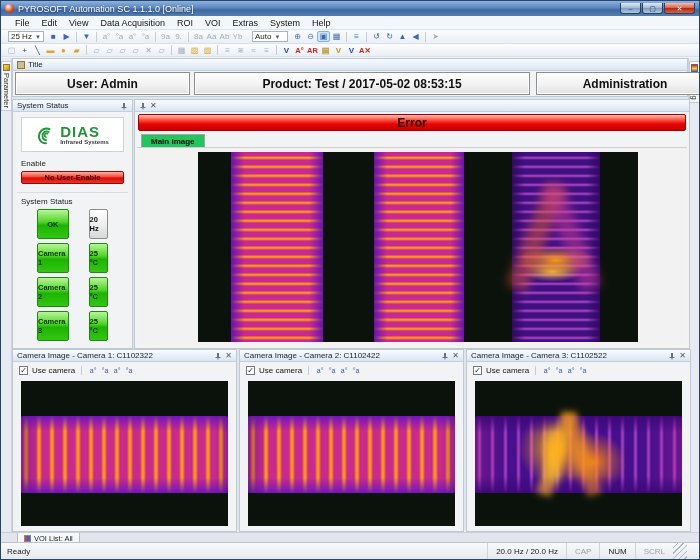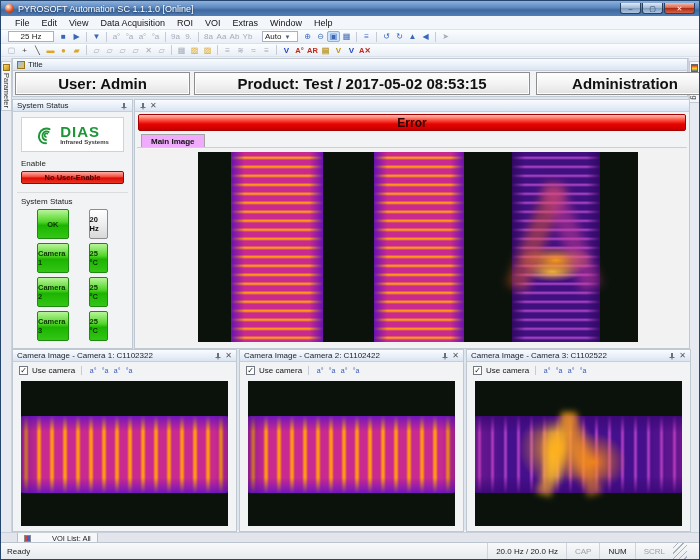--- a/index.html
+++ b/index.html
@@ -60,21 +60,21 @@
   .phead{height:12px;background:linear-gradient(#f9fcff,#dae5f2);border-bottom:1px solid #c6cedA;
     display:flex;align-items:center;padding:0 4px;font-size:8px;color:#20242c;gap:3px;}
   .phead .ptitle{flex:1;white-space:nowrap;overflow:hidden;}
   .pin{display:flex;align-items:center;}
   .close-glyph{font-size:8px;color:#555;line-height:8px;}
 
   
   .title-panel{left:11px;right:11px;top:57px;height:39px;}
   .hbtn{position:absolute;top:13px;height:23px;border:1px solid #8e8e8e;
     background:linear-gradient(#ffffff,#f2f2f2 55%,#e2e2e2);box-shadow:inset 0 0 0 1px #fcfcfc;
-    display:flex;align-items:center;justify-content:center;font-weight:bold;font-size:15px;color:#101010;}
+    display:flex;align-items:center;justify-content:center;font-weight:bold;font-size:12px;color:#101010;}
   .hbtn.b1{left:2px;width:175px;}
   .hbtn.b2{left:181px;width:336px;}
   .hbtn.b3{left:523px;width:178px;}
 
   
   .ss-panel{left:11px;top:98px;width:121px;height:250px;}
   .ss-body{position:relative;padding:5px 8px;}
   .logo-box{height:35px;background:#fff;border:1px solid #d2d2d2;display:flex;align-items:center;
     justify-content:center;gap:4px;margin-bottom:7px;}
   .logo-txt{display:flex;flex-direction:column;line-height:1;}
@@ -97,21 +97,21 @@
   .save-btn{height:15px;border:1px solid #8e8e8e;background:linear-gradient(#ffffff,#ededed 55%,#dedede);
     display:flex;align-items:center;justify-content:center;font-size:8px;color:#111;}
   .layout-label{margin-top:16px;}
 
   
   .voi-panel{left:133px;top:98px;width:556px;height:250px;}
   .error-banner{position:absolute;left:3px;right:3px;top:14px;height:17px;border:1px solid #a80000;border-radius:2px;
     background:linear-gradient(180deg,#ffc4bc,#ff5a48 30%,#e60400 60%,#c80000);
     display:flex;align-items:center;justify-content:center;font-size:12px;font-weight:bold;color:#2a0000;}
   .tabbar{position:absolute;left:2px;right:2px;top:33px;height:14px;display:flex;align-items:flex-end;padding-left:4px;}
-  .tab{background:#f0abfc;border:1px solid #a4a4a4;border-bottom:none;font-size:8px;font-weight:bold;color:#111;
+  .tab{background:#22c55e;border:1px solid #a4a4a4;border-bottom:none;font-size:8px;font-weight:bold;color:#111;
     padding:2px 9px 1px;}
   .img-wrap{position:absolute;left:2px;right:2px;top:47px;bottom:2px;background:#f2f2f2;border-top:1px solid #cfcfcf;}
   .main-img{position:absolute;left:61px;top:4px;width:440px;height:190px;background:#0a120b;overflow:hidden;}
   .coil{position:absolute;top:0;bottom:0;
     background:
       linear-gradient(90deg,rgba(100,16,180,.95) 0%,rgba(100,16,180,0) 15%,rgba(100,16,180,0) 85%,rgba(100,16,180,.95) 100%),
       repeating-linear-gradient(180deg,#c92a90 0px,#c92a90 4px,#ff8c1a 5px,#ffa018 6px,#c92a90 8px,#c92a90 9px);}
   .coil.c1{left:33px;width:92px;}
   .coil.c2{left:176px;width:90px;}
   .coil.damaged{left:314px;width:88px;
@@ -151,21 +151,21 @@
       linear-gradient(90deg,rgba(200,42,144,.35) 0%,rgba(200,42,144,0) 16%,rgba(200,42,144,0) 82%,rgba(200,42,144,.3) 100%),
       repeating-linear-gradient(90deg,#45108c 0px,#45108c 5px,#a43ac0 7px,#a43ac0 8px,#45108c 10px,#45108c 13px);}
   .ctube.damaged::before{content:"";position:absolute;left:36%;top:-6%;width:7%;height:112%;
     background:rgba(255,180,30,.6);transform:rotate(18deg);filter:blur(3px);}
   .ctube.damaged::after{content:"";position:absolute;left:48%;top:-6%;width:7%;height:112%;
     background:rgba(255,150,20,.5);transform:rotate(-18deg);filter:blur(3px);}
 
   
   .voi-tab-row{position:absolute;left:0;right:0;top:531px;height:12px;background:#e2e6ec;border-top:1px solid #c8cfd8;}
   .voi-tab{position:absolute;left:16px;top:0;height:11px;background:#f6f7f9;border:1px solid #b6bdc7;border-top:none;
-    display:flex;align-items:center;gap:21px;font-size:7.5px;color:#222;padding:0 6px;}
+    display:flex;align-items:center;gap:3px;font-size:7.5px;color:#222;padding:0 6px;}
   .voi-tab-icon{width:7px;height:7px;background:linear-gradient(90deg,#d24040 50%,#4060c8 50%);border:1px solid #888;}
   .statusbar{position:absolute;left:0;right:0;bottom:0;height:17px;
     background:linear-gradient(#f8f9fa,#e7eaee);border-top:1px solid #bcc4ce;
     display:flex;align-items:center;font-size:8px;color:#222;padding:0 12px 0 6px;}
   .sb-right{margin-left:auto;display:flex;align-items:center;height:100%;}
   .sb-cell{border-left:1px solid #cfd4da;padding:0 8px;height:100%;display:flex;align-items:center;white-space:nowrap;}
   .sb-cell.dim{color:#9aa0a8;}
   .sb-grip{width:14px;height:100%;
     background:repeating-linear-gradient(135deg,transparent 0 3px,#aab2bc 3px 4px);}
 </style>
@@ -186,26 +186,26 @@
 
   <div class="menubar">
 
   <span class="menu-item">File</span>
       <span class="menu-item">Edit</span>
       <span class="menu-item">View</span>
       <span class="menu-item">Data Acquisition</span>
       <span class="menu-item">ROI</span>
       <span class="menu-item">VOI</span>
       <span class="menu-item">Extras</span>
-      <span class="menu-item">Window</span>
+      <span class="menu-item">System</span>
       <span class="menu-item">Help</span>
     </div>
 
   <div class="toolbar row1">
-    <div class="combo" style="width:46px;flex-direction:column;">
+    <div class="combo" style="width:36px;">
       <span>25 Hz</span>
       <span class="carr">▼</span>
     </div>
     <span style="display:flex;align-items:center;">
 
     <span class="tbi blue">■</span>
         <span class="tbi blue">▶</span>
         <span class="tbi sep"></span>
         <span class="tbi blue">▼</span>
         <span class="tbi sep"></span>

